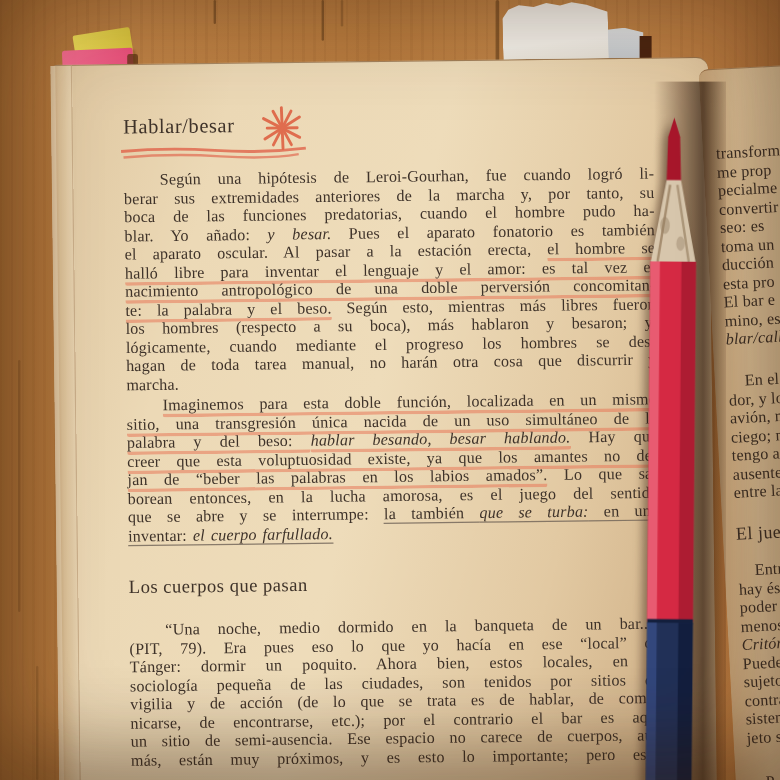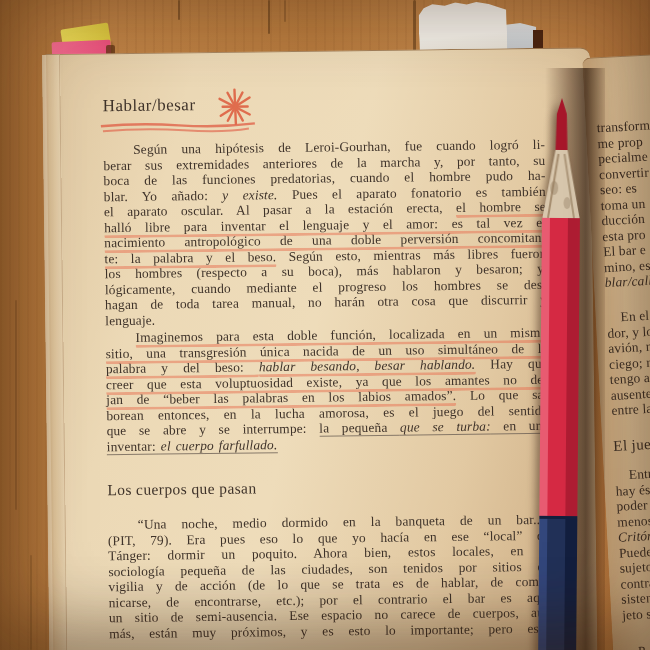--- a/index.html
+++ b/index.html
@@ -100,38 +100,38 @@
               <path d="M13,6 L28,34"></path>
               <path d="M28,6 L13,34"></path>
           </g>
         </svg>
       </div>
       <div id="left-body">
           <div class="para" style="margin-top: 26px;">
             <div class="bline ind"><span>Según una hipótesis de Leroi-Gourhan, fue cuando logró li-</span></div>
             <div class="bline"><span>berar sus extremidades anteriores de la marcha y, por tanto, su</span></div>
             <div class="bline"><span>boca de las funciones predatorias, cuando el hombre pudo ha-</span></div>
-            <div class="bline"><span>blar. Yo añado: </span><span class="it">y existe.</span><span> Pues el aparato fonatorio es también</span></div>
+            <div class="bline"><span>blar. Yo añado: </span><span class="it">y besar.</span><span> Pues el aparato fonatorio es también</span></div>
             <div class="bline"><span>el aparato oscular. Al pasar a la estación erecta, </span><span class="u-pink">el hombre se</span></div>
             <div class="bline"><span class="u-pink">halló libre para inventar el lenguaje y el amor: es tal vez el</span></div>
             <div class="bline"><span class="u-pink">nacimiento antropológico de una doble perversión concomitan-</span></div>
             <div class="bline"><span class="u-pink">te: la palabra y el beso.</span><span> Según esto, mientras más libres fueron</span></div>
             <div class="bline"><span>los hombres (respecto a su boca), más hablaron y besaron; y,</span></div>
             <div class="bline"><span>lógicamente, cuando mediante el progreso los hombres se des-</span></div>
             <div class="bline"><span>hagan de toda tarea manual, no harán otra cosa que discurrir y</span></div>
-            <div class="bline nj"><span>lenguaje.</span></div>
+            <div class="bline nj"><span>marcha.</span></div>
           </div>
           <div class="para" style="margin-top: 2px;">
             <div class="bline ind"><span class="u-pink">Imaginemos para esta doble función, localizada en un mismo</span></div>
             <div class="bline"><span class="u-pink">sitio, una transgresión única nacida de un uso simultáneo de la</span></div>
             <div class="bline"><span class="u-pink">palabra y del beso: </span><span class="it u-pink">hablar besando, besar hablando.</span><span> Hay que</span></div>
             <div class="bline"><span class="u-pink">creer que esta voluptuosidad existe, ya que los amantes no de-</span></div>
             <div class="bline"><span class="u-pink">jan de “beber las palabras en los labios amados”.</span><span> Lo que sa-</span></div>
             <div class="bline"><span>borean entonces, en la lucha amorosa, es el juego del sentido</span></div>
-            <div class="bline"><span>que se abre y se interrumpe: </span><span class="u-gray">la pequeña </span><span class="it u-gray">que se turba:</span><span class="u-gray"> en una</span></div>
+            <div class="bline"><span>que se abre y se interrumpe: </span><span class="u-gray">la también </span><span class="it u-gray">que se turba:</span><span class="u-gray"> en una</span></div>
             <div class="bline nj"><span class="u-gray">inventar: </span><span class="it u-gray">el cuerpo farfullado.</span></div>
           </div>
           <div class="h2" style="margin-top: 26px; margin-bottom: 17px;">Los cuerpos que pasan</div>
           <div class="para">
             <div class="bline ind"><span>“Una noche, medio dormido en la banqueta de un bar...”</span></div>
             <div class="bline"><span>(PIT, 79). Era pues eso lo que yo hacía en ese “local” de</span></div>
             <div class="bline"><span>Tánger: dormir un poquito. Ahora bien, estos locales, en la</span></div>
             <div class="bline"><span>sociología pequeña de las ciudades, son tenidos por sitios de</span></div>
             <div class="bline"><span>vigilia y de acción (de lo que se trata es de hablar, de comu-</span></div>
             <div class="bline"><span>nicarse, de encontrarse, etc.); por el contrario el bar es aquí</span></div>

